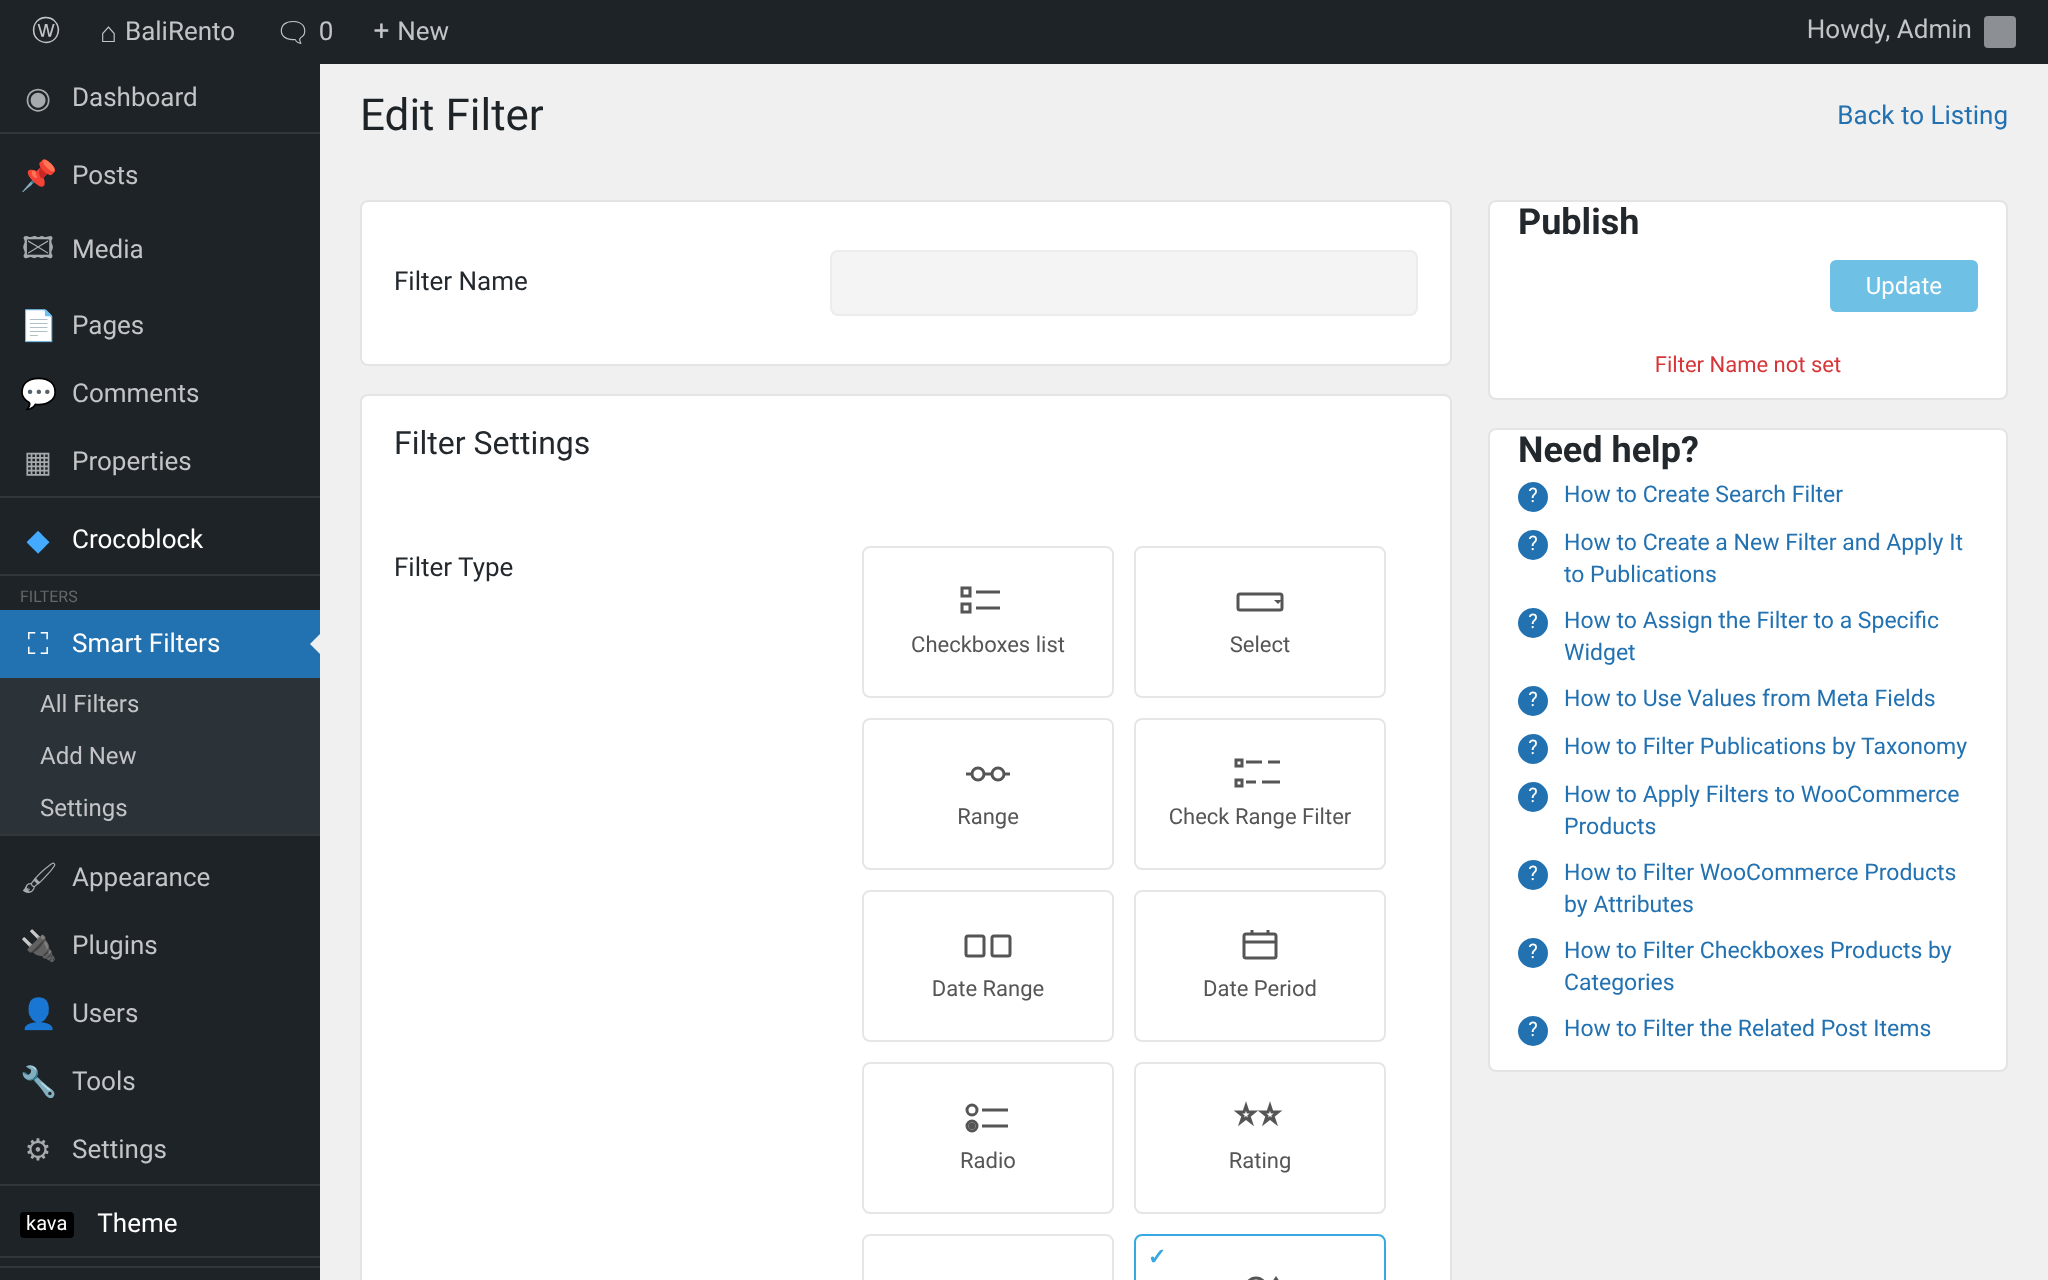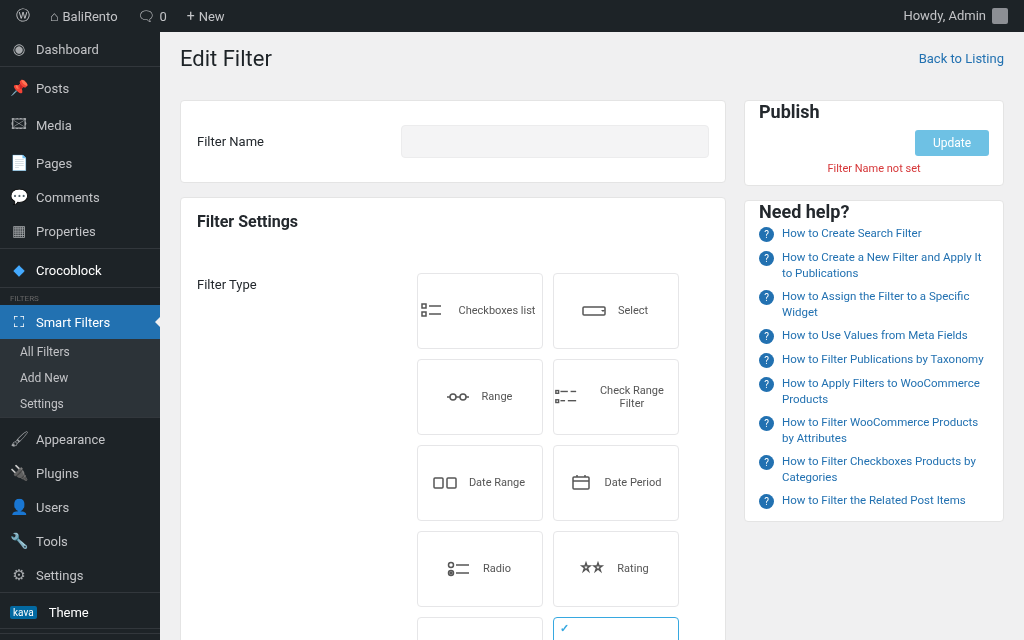--- a/index.html
+++ b/index.html
@@ -15,42 +15,42 @@
 .menu-item .ico{width:18px;text-align:center;font-size:15px;color:#a7aaad}
 .menu-item.collapse{padding:10px 10px;border-top:1px solid #32373c;color:#a7aaad}
 .menu-sep{height:5px;border-top:1px solid #32373c}
 .submenu{background:#2c3338}
 .submenu .sub{padding:6px 12px 6px 20px;cursor:pointer;font-size:12px;color:#c3c4c7}
 .menu-item.active{background:#2271b1;color:#fff;position:relative}
 .menu-item.active .ico{color:#fff}
 .menu-item.active::after{content:"";position:absolute;right:-1px;top:50%;transform:translateY(-50%);border:6px solid transparent;border-right-color:#f0f0f1}
 .menu-item.croco{color:#fff}
 .menu-item.theme{color:#fff}
-.menu-item.theme .badge{font-size:10px;background:#0369a1;border-radius:2px;padding:1px 3px;margin-right:4px}
+.menu-item.theme .badge{font-size:10px;background:#000000;border-radius:2px;padding:1px 3px;margin-right:4px}
 .content{flex:1;padding:14px 20px}
 .page-head{display:flex;align-items:center;margin-bottom:29px}
 .page-head h1{font-size:22px;font-weight:400;color:#1d2327}
 .page-head .back{margin-left:auto;color:#2271b1;font-size:13px;text-decoration:none}
 .cols{display:flex;gap:18px}
 .main{flex:1;display:flex;flex-direction:column;gap:14px}
 .side{width:260px;display:flex;flex-direction:column;gap:14px}
 .panel{background:#fff;border:1px solid #e4e4e4;border-radius:4px}
-.panel-title{font-size:16px;font-weight:700;padding:14px 16px;color:#23282d}
-.row{display:flex;align-items:center;padding:24px 16px;gap:4px}
+.panel-title{font-size:16px;font-weight:400;padding:14px 16px;color:#23282d}
+.row{display:flex;align-items:center;padding:24px 16px;gap:18px}
 .row-label{width:200px;font-size:13px;color:#23282d}
 .row-ctrl{flex:1}
 .input{width:100%;background:#f4f4f5;border:1px solid #ececed;border-radius:4px;padding:8px 10px;font-size:13px;color:#555}
 .tiles{display:flex;flex-wrap:wrap;gap:10px;padding:4px 16px 12px}
-.tile{width:126px;height:76px;border:1px solid #e6e6e8;border-radius:4px;display:flex;flex-direction:row;align-items:center;justify-content:center;gap:6px;cursor:pointer;position:relative;background:#fff}
+.tile{width:126px;height:76px;border:1px solid #e6e6e8;border-radius:4px;display:flex;flex-direction:column;align-items:center;justify-content:center;gap:6px;cursor:pointer;position:relative;background:#fff}
 .tile.sel{border-color:#37a8e0}
 .tile.sel::before{content:"✓";position:absolute;top:4px;left:6px;color:#37a8e0;font-size:11px;font-weight:bold}
 .tile svg{width:28px;height:18px;stroke:#555;fill:none;stroke-width:1.5}
 .tile-label{font-size:11px;color:#555;text-align:center;line-height:1.2;padding:0 4px}
 .side .panel-title{padding:0 14px;font-size:18px;font-weight:700}
-.btn-update{margin:8px 14px 6px auto;display:block;background:#6ec1e4;color:#fff;border:none;padding:6px 18px;border-radius:3px;font-size:12px;cursor:pointer}
+.btn-update{margin:8px 14px 20px auto;display:block;background:#6ec1e4;color:#fff;border:none;padding:6px 18px;border-radius:3px;font-size:12px;cursor:pointer}
 .err{color:#d63638;font-size:11px;text-align:center;padding:0 14px 10px}
 .help-list{padding:4px 14px 12px;display:flex;flex-direction:column;gap:8px}
 .help-item{display:flex;gap:8px;align-items:flex-start}
 .help-item .q{width:15px;height:15px;border-radius:50%;background:#2271b1;color:#fff;font-size:10px;display:flex;align-items:center;justify-content:center;flex-shrink:0;margin-top:1px}
 .help-item a{color:#2271b1;font-size:11.5px;line-height:1.35;text-decoration:none}
 .avatar{width:16px;height:16px;background:#8c8f94;border-radius:2px}
 </style>
 </head>
 <body>
 

